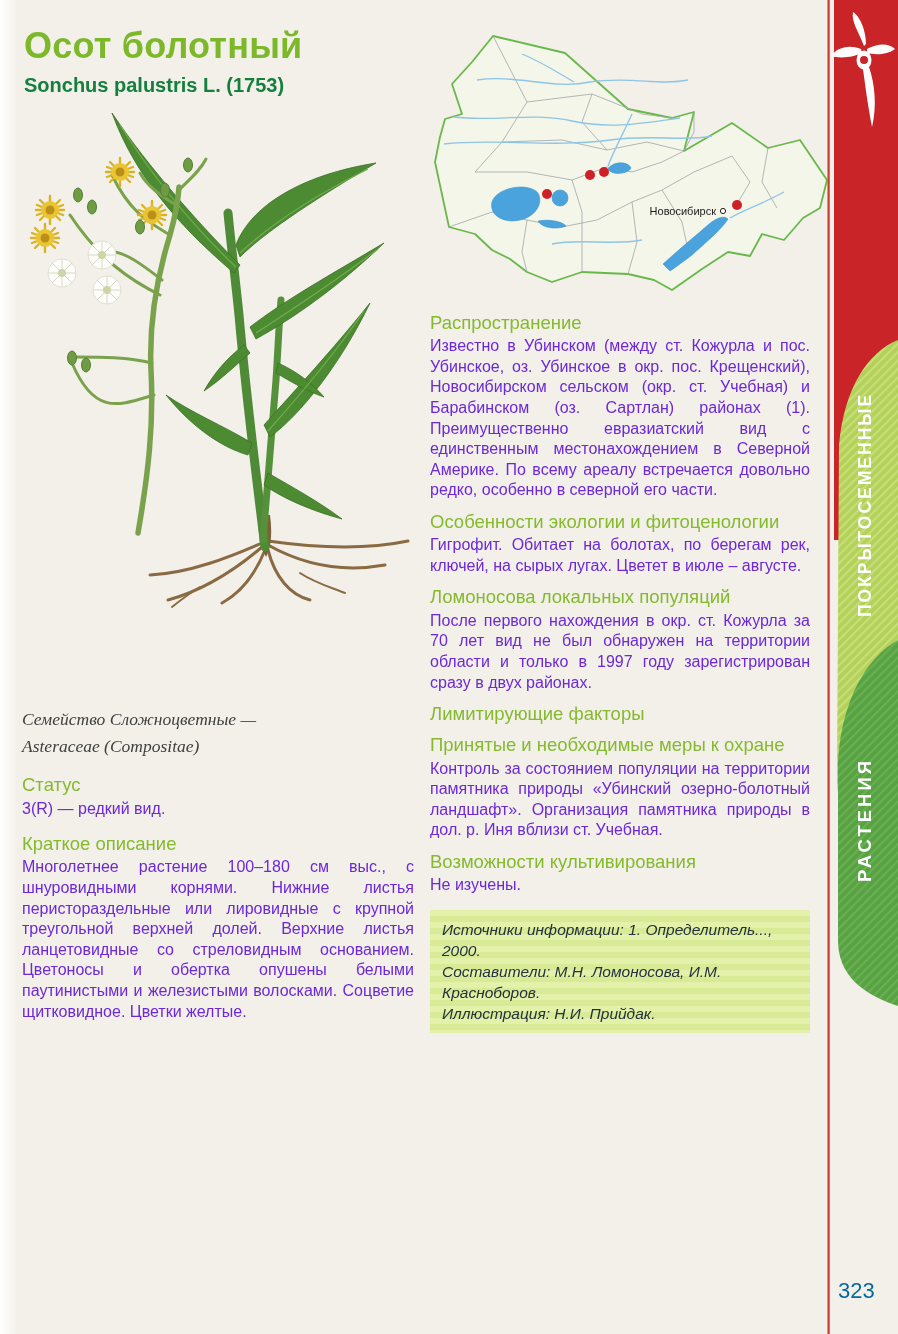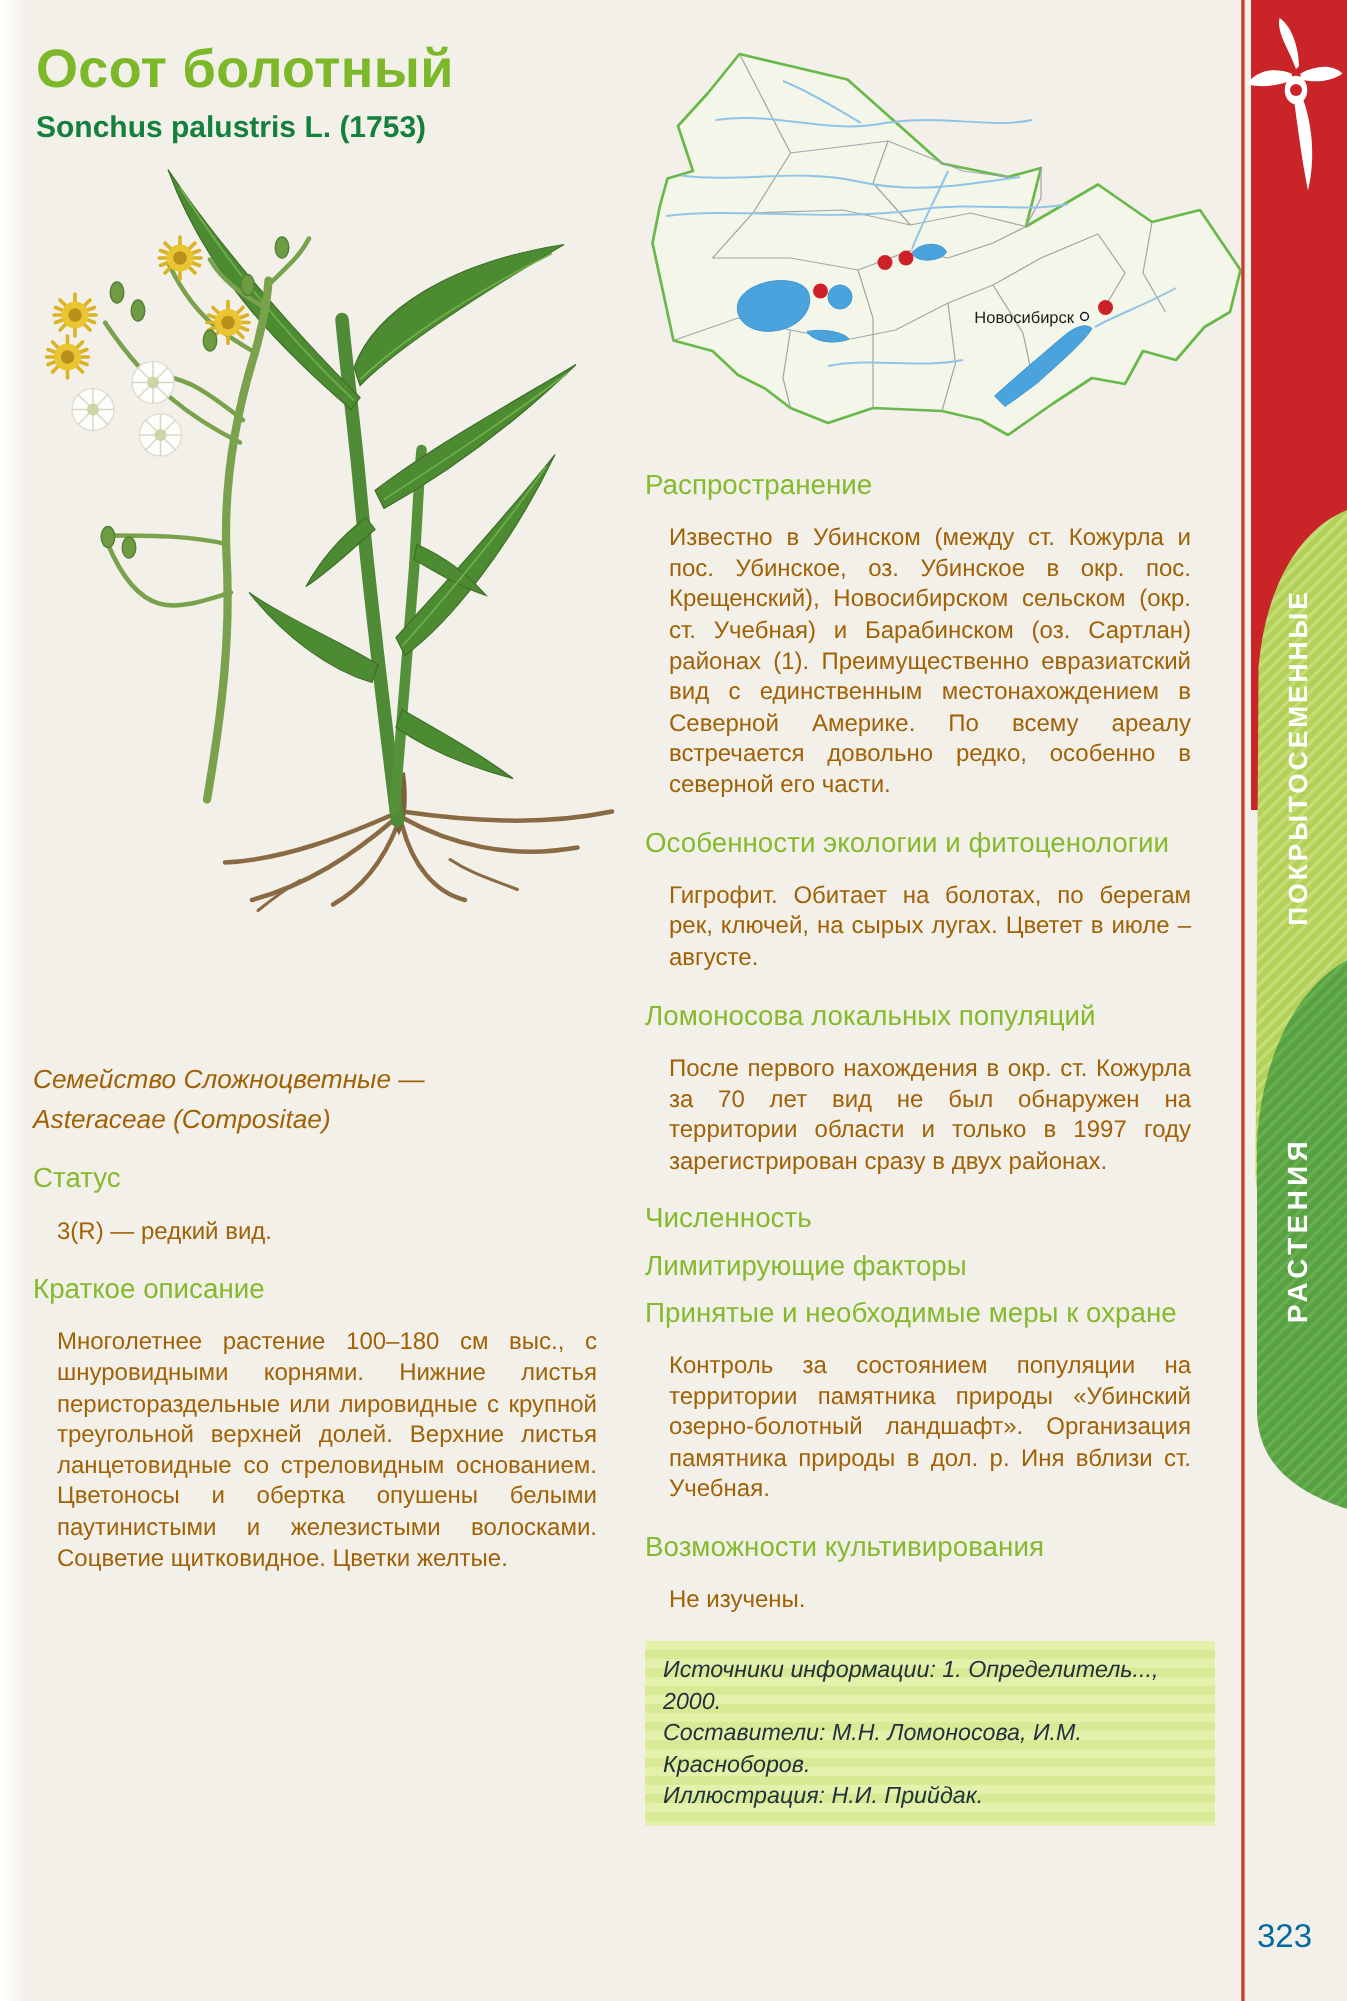--- a/index.html
+++ b/index.html
@@ -10,25 +10,25 @@
     color:#2e2d2b;
   }
   .page::before{content:"";position:absolute;left:0;top:0;width:18px;height:100%;
     background:linear-gradient(90deg,#ffffff,rgba(255,255,255,0));pointer-events:none;}
   .titleblock{position:absolute;left:24px;top:26px;width:400px;}
   .title{margin:0;font-size:36px;line-height:1.1;font-weight:bold;color:#7cb82a;letter-spacing:.2px;}
   .latin{margin:8px 0 0 0;font-size:20px;font-weight:bold;color:#15803d;}
   .plant{position:absolute;left:0px;top:95px;width:440px;height:620px;}
   .map{position:absolute;left:432px;top:22px;width:396px;height:290px;}
   .leftcol{position:absolute;left:22px;top:706px;width:392px;}
-  .family{margin:0 0 14px 0;font-style:italic;font-size:17.5px;line-height:1.55;color:#a16207;}
+  .family{margin:0 0 14px 0;font-style:italic;font-size:17.5px;line-height:1.55;color:#404040;font-family:Liberation Serif, serif;}
   .rightcol{position:absolute;left:430px;top:312px;width:380px;}
   h3.sec{margin:10px 0 3px 0;font-size:18.5px;font-weight:400;color:#85ba2e;line-height:1.15;}
   h3.sec:first-child{margin-top:0;}
-  p.body{margin:16px;font-size:16px;line-height:20.6px;text-align:justify;color:#a16207;}
+  p.body{margin:0;font-size:16px;line-height:20.6px;text-align:justify;color:#6d28d9;}
   .leftcol h3.sec{margin-top:14px;}
   .sources{margin-top:14px;background:#dfeea2;padding:9px 12px;width:356px;
     background-image:repeating-linear-gradient(180deg,#e3f1ab 0 6px,#d9ea97 6px 12px);}
   .sources p{margin:0;font-style:italic;font-size:15.5px;line-height:21px;color:#23313a;}
   .pagenum{position:absolute;left:838px;top:1278px;font-size:22px;color:#0369a1;}
   .sidebar{position:absolute;left:824px;top:0;width:74px;height:1334px;}
   svg text.vlabel{fill:#ffffff;font-family:"Liberation Sans","DejaVu Sans",sans-serif;font-weight:bold;}
   .citylabel{font-size:11px;fill:#1d1d1d;font-family:"Liberation Sans",sans-serif;}
 </style>
 </head>
@@ -203,21 +203,20 @@
     <p class="body">Многолетнее растение 100–180 см выс., с шнуровидными корнями. Нижние листья перистораздельные или лировидные с крупной треугольной верхней долей. Верхние листья ланцетовидные со стреловидным основанием. Цветоносы и обертка опушены белыми паутинистыми и железистыми волосками. Соцветие щитковидное. Цветки желтые.</p>
   </div>
 
   <div class="rightcol">
     <h3 class="sec">Распространение</h3>
     <p class="body">Известно в Убинском (между ст. Кожурла и пос. Убинское, оз. Убинское в окр. пос. Крещенский), Новосибирском сельском (окр. ст. Учебная) и Барабинском (оз. Сартлан) районах (1). Преимущественно евразиатский вид с единственным местонахождением в Северной Америке. По всему ареалу встречается довольно редко, особенно в северной его части.</p>
     <h3 class="sec">Особенности экологии и фитоценологии</h3>
     <p class="body">Гигрофит. Обитает на болотах, по берегам рек, ключей, на сырых лугах. Цветет в июле – августе.</p>
     <h3 class="sec">Ломоносова локальных популяций</h3>
     <p class="body">После первого нахождения в окр. ст. Кожурла за 70 лет вид не был обнаружен на территории области и только в 1997 году зарегистрирован сразу в двух районах.</p>
-    <h3 class="sec">Численность</h3>
     <h3 class="sec">Лимитирующие факторы</h3>
     <h3 class="sec">Принятые и необходимые меры к охране</h3>
     <p class="body">Контроль за состоянием популяции на территории памятника природы «Убинский озерно-болотный ландшафт». Организация памятника природы в дол. р. Иня вблизи ст. Учебная.</p>
     <h3 class="sec">Возможности культивирования</h3>
     <p class="body">Не изучены.</p>
 
     <div class="sources">
       <p>Источники информации: 1. Определитель..., 2000.</p>
       <p>Составители: М.Н. Ломоносова, И.М. Красноборов.</p>
       <p>Иллюстрация: Н.И. Прийдак.</p>

